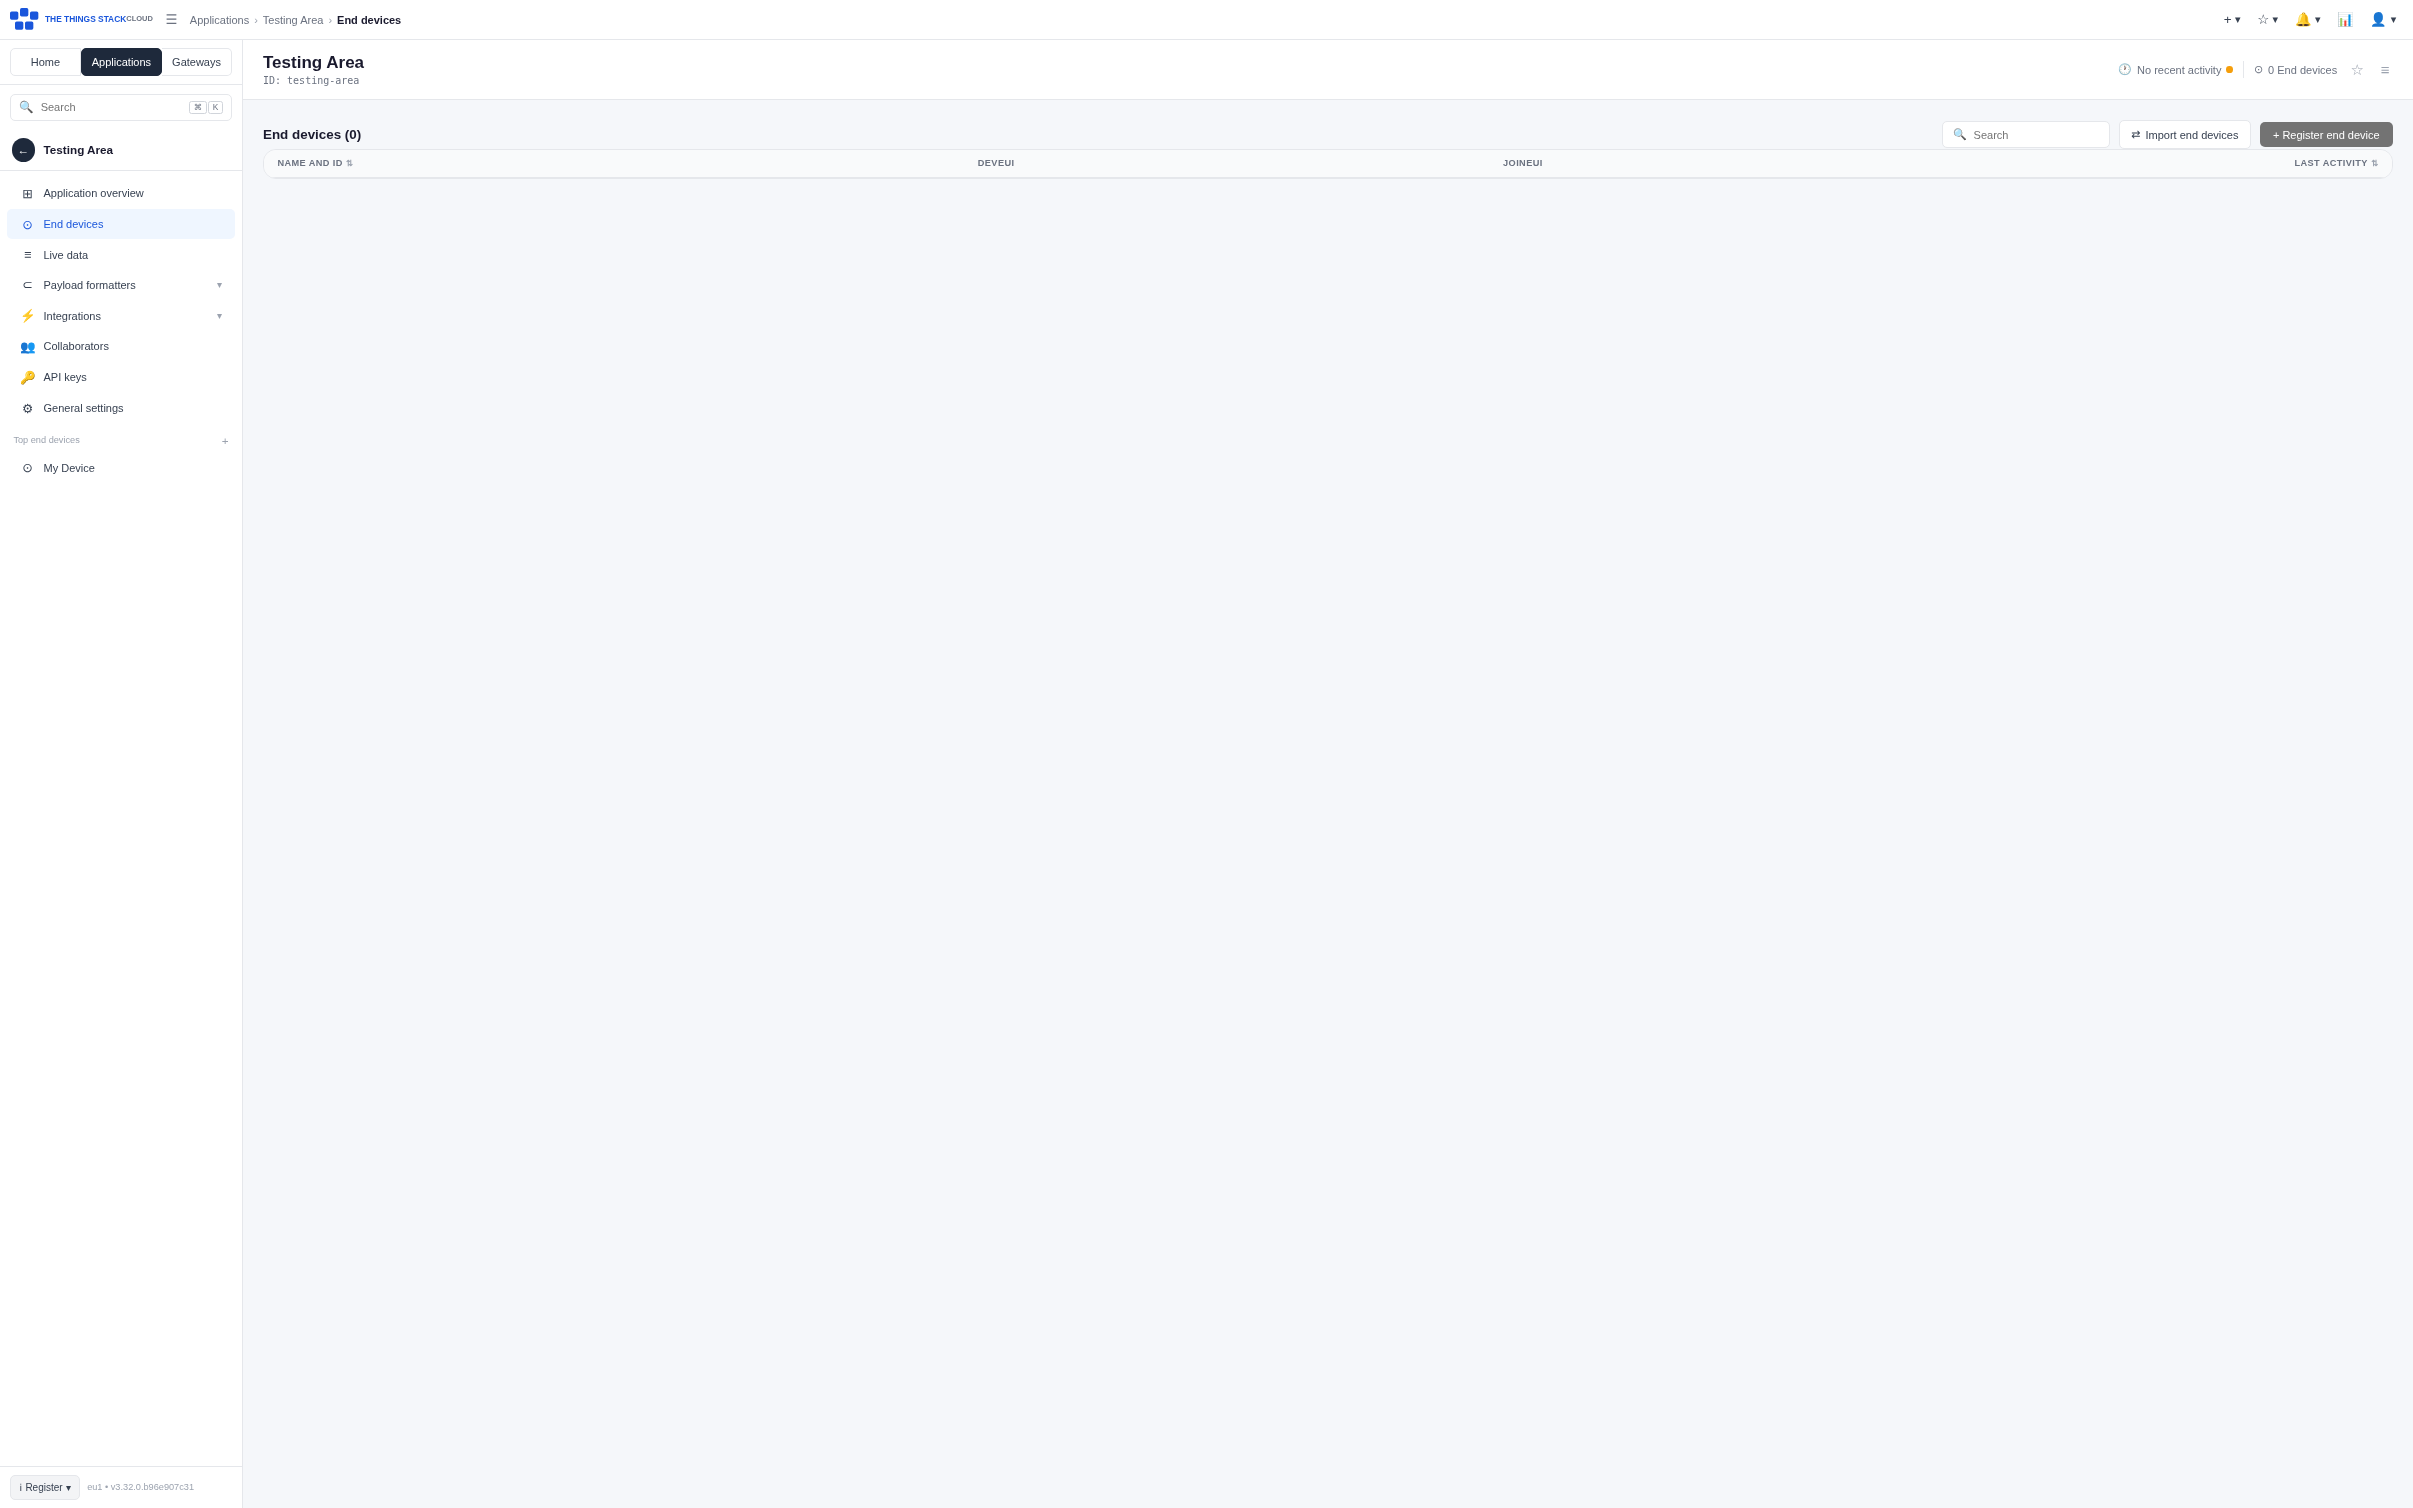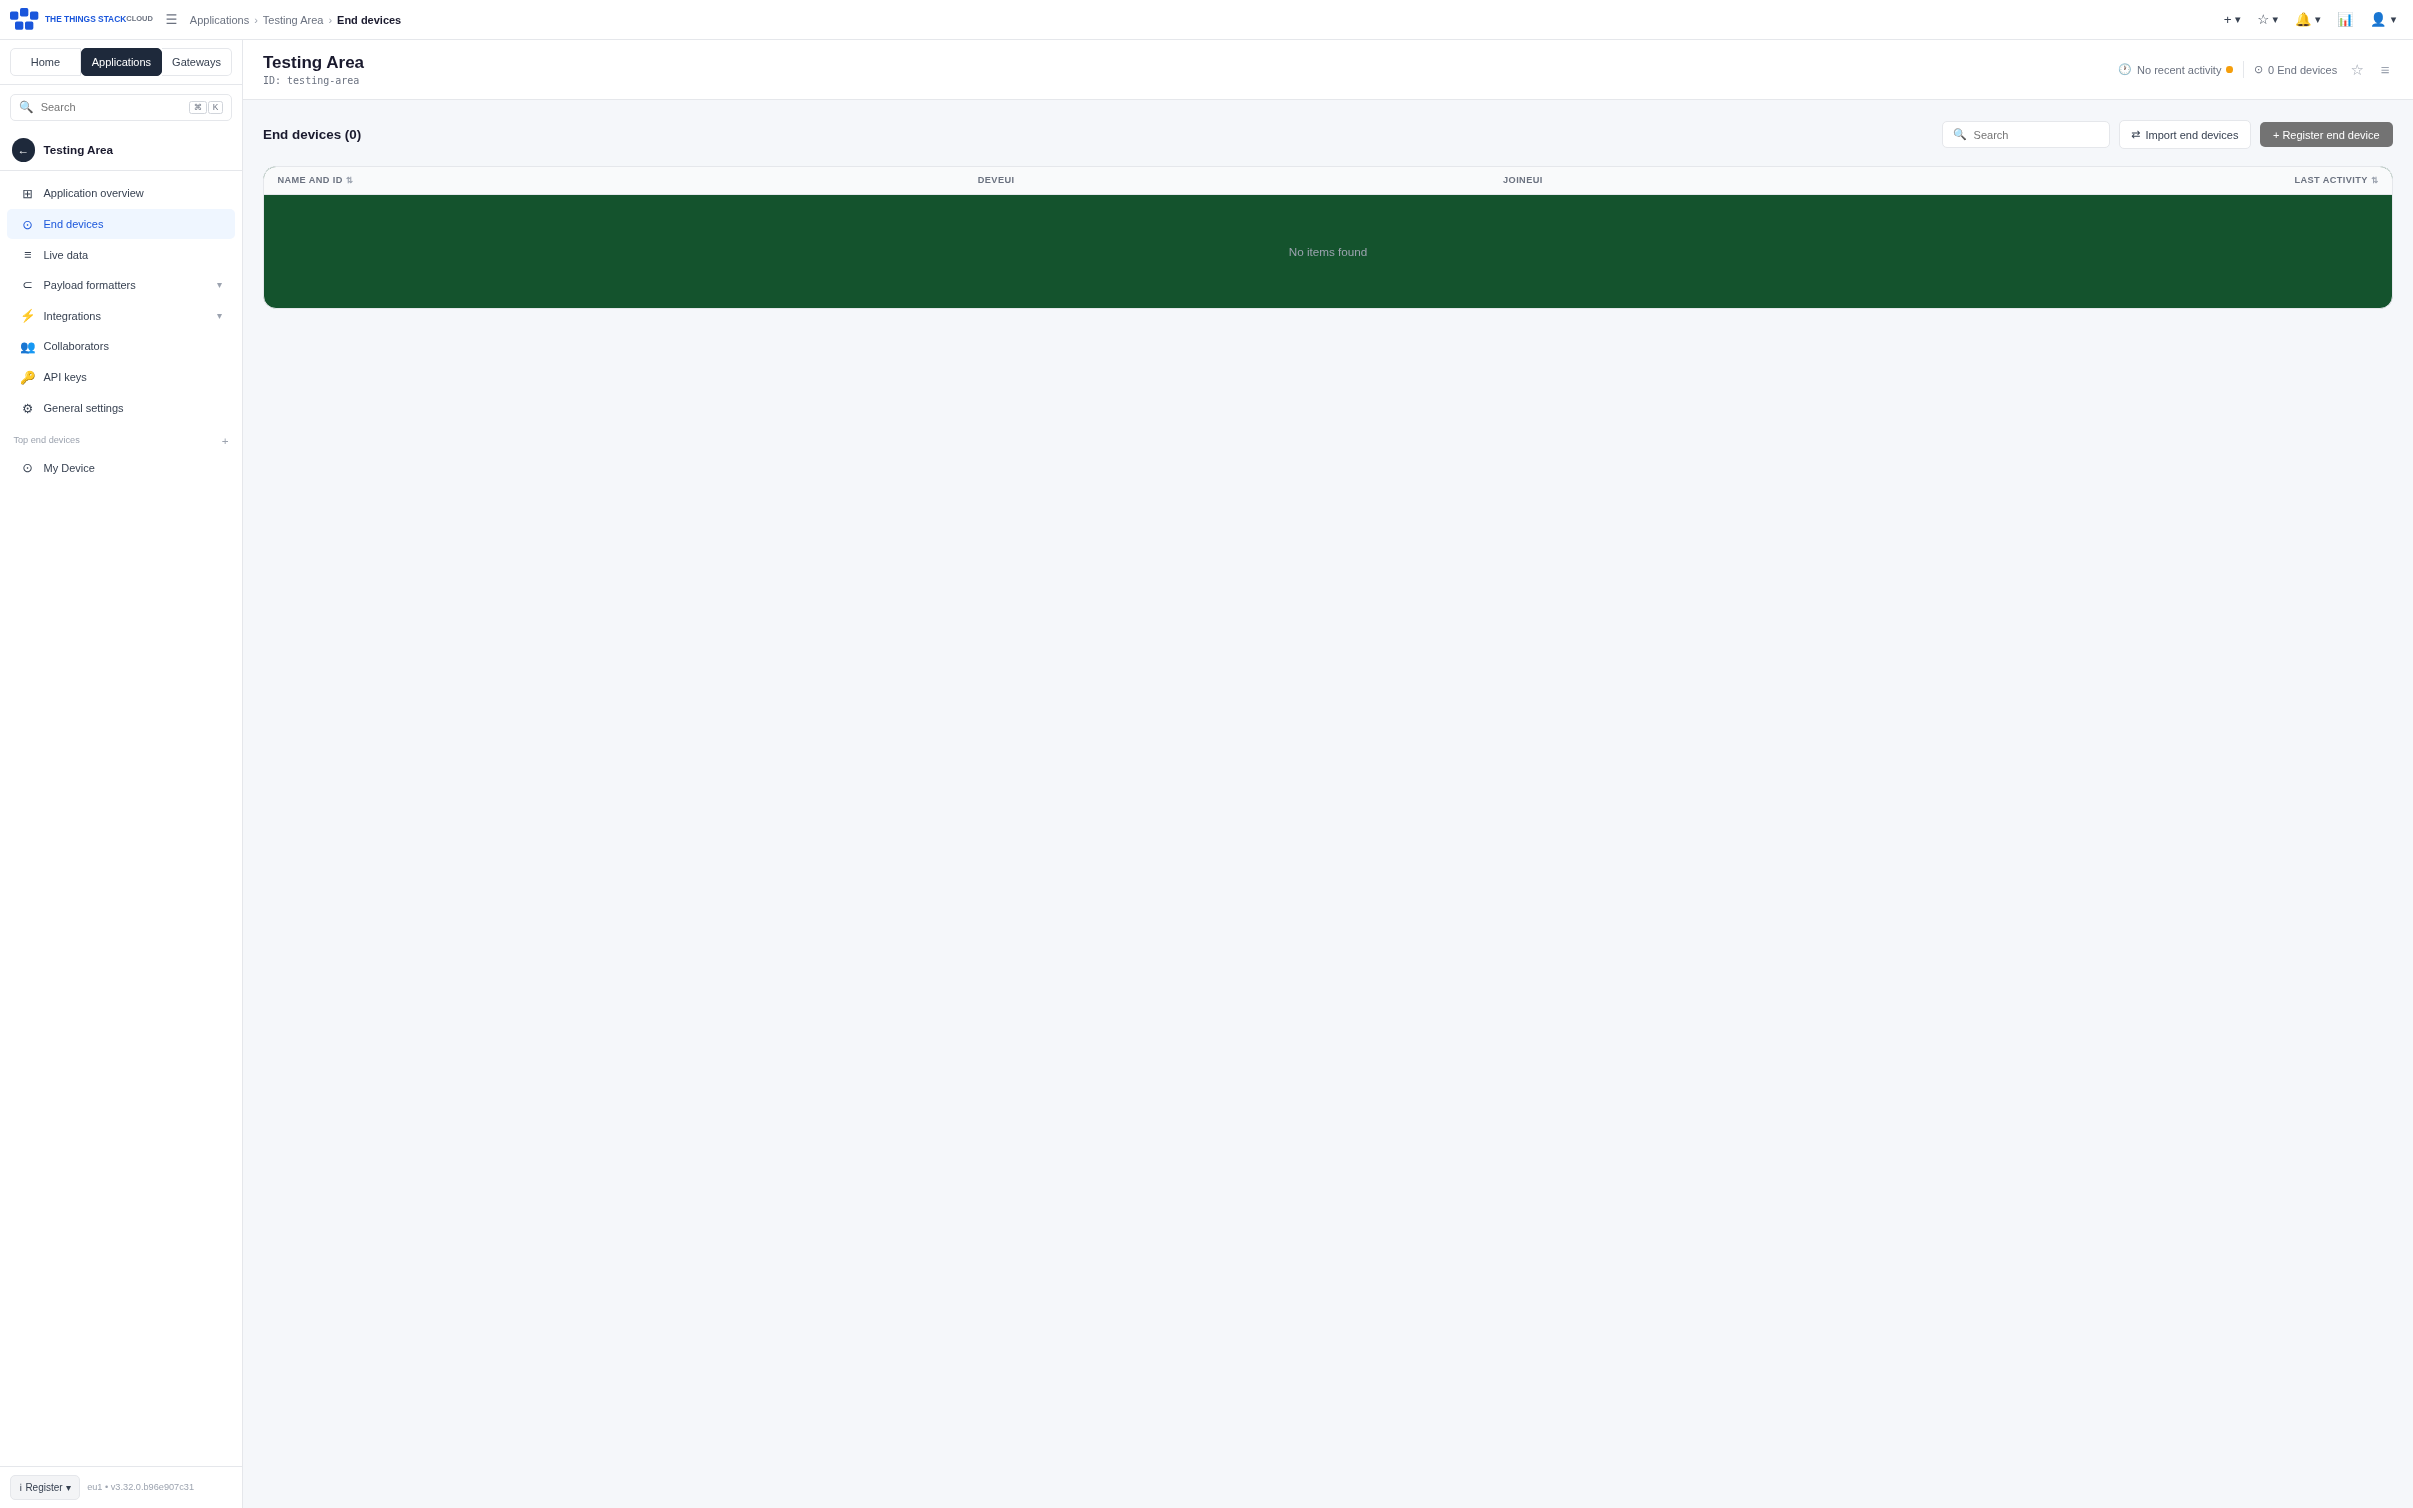--- a/index.html
+++ b/index.html
@@ -73,21 +73,21 @@
     .content-header-right { display: flex; align-items: center; gap: 10px; }
     .header-status { display: flex; align-items: center; gap: 5px; font-size: 11px; color: #6b7280; }
     .status-dot { width: 6.7px; height: 6.7px; background: #f59e0b; border-radius: 50%; }
     .header-divider { width: 0.8px; height: 17px; background: #e5e7eb; }
     .header-devices-count { display: flex; align-items: center; gap: 5px; font-size: 11px; color: #6b7280; }
     .header-star-btn { border: none; background: none; cursor: pointer; font-size: 15px; color: #9ca3af; padding: 3.4px; border-radius: 3.4px; }
     .header-menu-btn { border: none; background: none; cursor: pointer; font-size: 15px; color: #9ca3af; padding: 3.4px; border-radius: 3.4px; }
 
     .content-body { flex: 1; overflow-y: auto; padding: 20px; }
 
-    .devices-toolbar { display: flex; align-items: center; justify-content: space-between; margin-bottom: 17px; }
+    .devices-toolbar { display: flex; align-items: center; justify-content: space-between; }
     .devices-title { font-size: 13.4px; font-weight: 600; color: #1a1a2e; }
     .devices-toolbar-right { display: flex; align-items: center; gap: 8.4px; }
     .devices-search { display: flex; align-items: center; gap: 6.7px; border: 0.8px solid #e5e7eb; border-radius: 5px; padding: 5.9px 10px; background: #fff; width: 168px; }
     .devices-search-icon { color: #9ca3af; font-size: 11px; }
     .devices-search-input { border: none; outline: none; font-size: 11px; color: #374151; background: transparent; width: 100%; }
     .import-btn { display: flex; align-items: center; gap: 5px; padding: 6.7px 11.7px; border: 0.8px solid #e5e7eb; border-radius: 5px; background: #fff; cursor: pointer; font-size: 11px; color: #374151; }
     .register-btn { display: flex; align-items: center; gap: 5px; padding: 6.7px 13.4px; border: none; border-radius: 5px; background: #737373; cursor: pointer; font-size: 11px; color: #fff; font-weight: 500; }
 
     .devices-table { background: #14532d; border: 0.8px solid #e5e7eb; border-radius: 13px; overflow: hidden; }
     .devices-table-header { display: flex; align-items: center; padding: 8.4px 13.4px; border-bottom: 0.8px solid #e5e7eb; background: #f9fafb; }
@@ -291,20 +291,17 @@
             <span>DEVEUI</span>
           </div>
           <div class="col-joineui">
             <span>JOINEUI</span>
           </div>
           <div class="col-activity">
             <span>LAST ACTIVITY</span>
             <span class="sort-icon">⇅</span>
           </div>
         </div>
-        <div class="devices-table-empty">
-          <span>No items found</span>
-        </div>
       </div>
     </div>
   </main>
 </div>
 
 
 </body></html>

